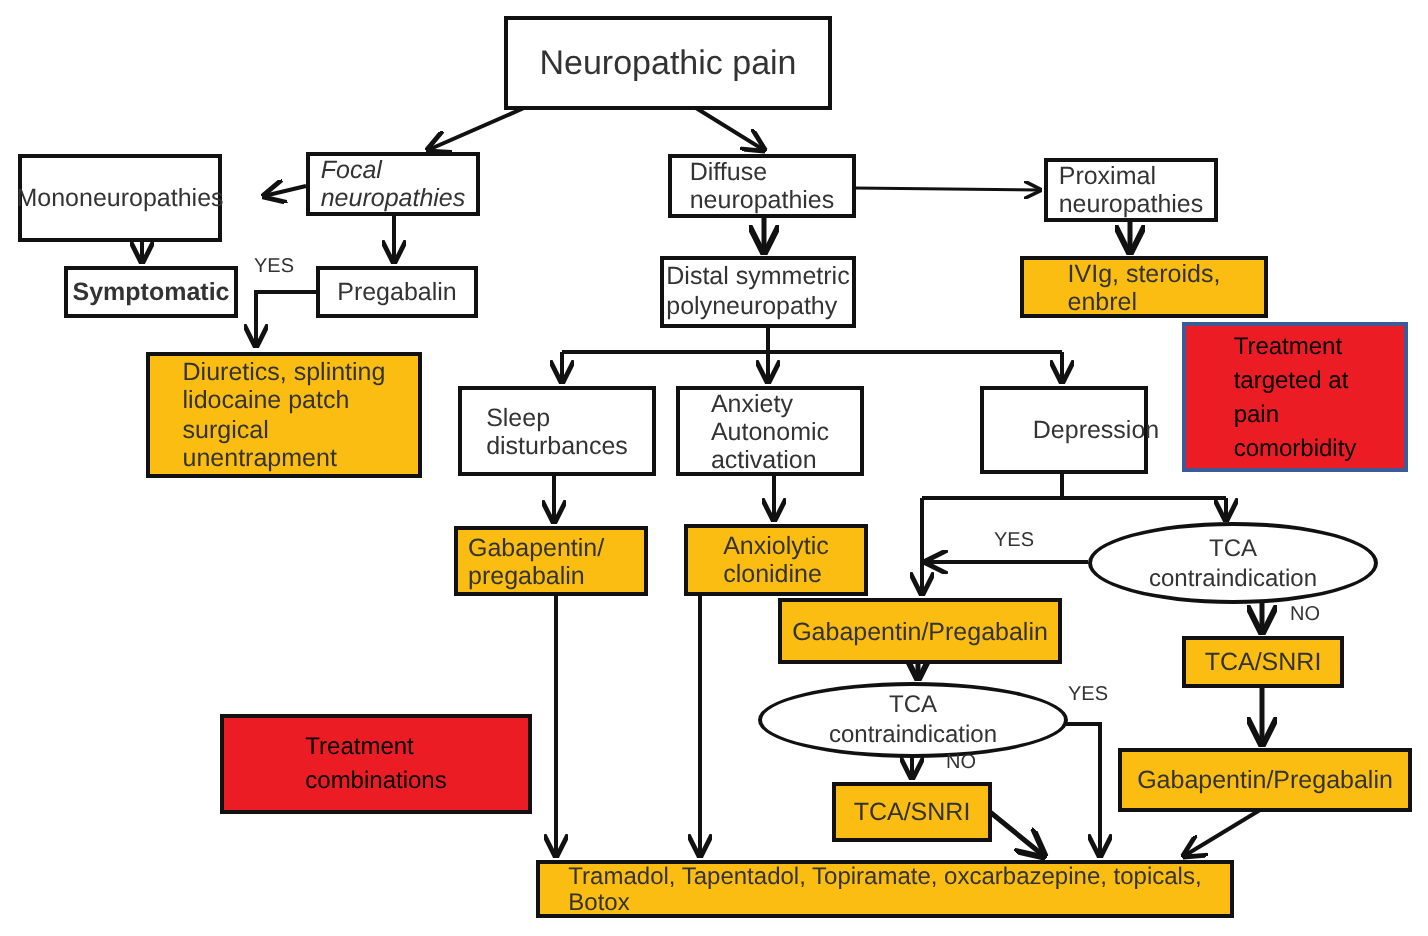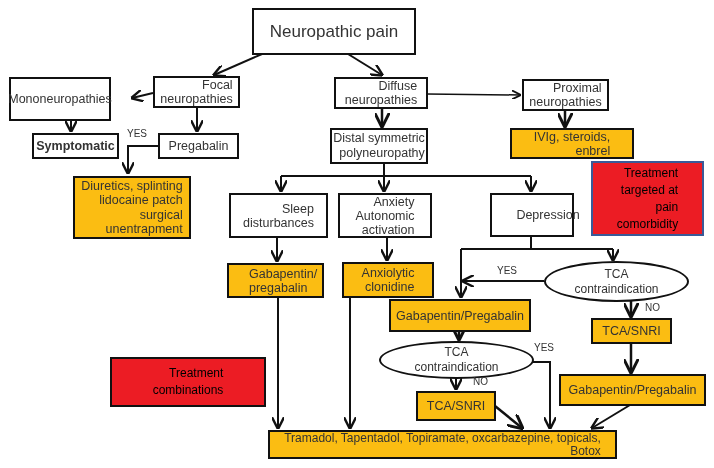--- a/index.html
+++ b/index.html
@@ -1,20 +1,20 @@
 <!DOCTYPE html>
 <html><head>
   <meta charset="utf-8">
   <style>
     html, body { margin: 0; padding: 0; background: #ffffff; }
     body { width: 714px; height: 468px; position: relative; overflow: hidden;
            font-family: "Liberation Sans", sans-serif; color: #2a2a2a; }
     .box { position: absolute; box-sizing: border-box; border: 2.5px solid #111;
            background: #fff; display: flex; align-items: center; justify-content: center;
-           text-align: right; font-size: 12.5px; line-height: 14px; color: #333; }
+           text-align: left; font-size: 12.5px; line-height: 14px; color: #333; }
     .box span { white-space: pre-line; }
     .orange { background: #fbbd12; }
     .red { background: #ec1c24; color: #000000; border-width: 2px; font-size: 12px; line-height: 17px; }
     .red.blue-border { border-color: #3a5a98; }
     .label { position: absolute; font-size: 10px; color: #333; }
     .ellipse { position: absolute; box-sizing: border-box; border: 2.5px solid #111;
                border-radius: 50%; background: #fff; display: flex; align-items: center;
                justify-content: center; text-align: center; font-size: 12px; line-height: 15px; color:#333; }
     .ellipse span { white-space: pre-line; }
     svg.arrows { position: absolute; left: 0; top: 0; }
@@ -82,40 +82,40 @@
     <line x1="278" y1="297" x2="278" y2="428" marker-end="url(#ah)"></line>
 
     <line x1="350" y1="297" x2="350" y2="428" marker-end="url(#ah)"></line>
   </g>
 </svg>
 
 <div class="box" style="left:252px;top:8px;width:164px;height:47px;font-size:17px;line-height:20px;">
   <span>Neuropathic pain</span>
 </div>
 
-<div class="box" style="left:153px;top:76px;width:87px;height:32px;">
+<div class="box" style="left:153px;top:76px;width:87px;height:32px;font-style:italic;">
   <span>Focal
 neuropathies</span>
 </div>
 
 <div class="box" style="left:9px;top:77px;width:102px;height:44px;">
   <span>Mononeuropathies</span>
 </div>
 
 <div class="box" style="left:32px;top:133px;width:87px;height:26px;font-weight:bold;">
   <span>Symptomatic</span>
 </div>
 
 <div class="box" style="left:158px;top:133px;width:81px;height:26px;">
   <span>Pregabalin</span>
 </div>
 
 <div class="label" style="left:127px;top:128px;">YES</div>
 
-<div class="box orange" style="left:73px;top:176px;width:118px;height:63px;line-height:14.5px;">
+<div class="box orange" style="left:73px;top:176px;width:138px;height:63px;line-height:14.5px;">
   <span>Diuretics, splinting
 lidocaine patch
 surgical
 unentrapment</span>
 </div>
 
 <div class="box" style="left:334px;top:77px;width:94px;height:32px;">
   <span>Diffuse
 neuropathies</span>
 </div>
@@ -150,21 +150,21 @@
 <div class="box" style="left:338px;top:193px;width:94px;height:45px;">
   <span>Anxiety
 Autonomic
 activation</span>
 </div>
 
 <div class="box" style="left:490px;top:193px;width:84px;height:44px;padding-left:32px;">
   <span>Depression</span>
 </div>
 
-<div class="box orange" style="left:227px;top:263px;width:97px;height:35px;justify-content:flex-start;text-align:left;padding-left:20px;">
+<div class="box orange" style="left:227px;top:263px;width:97px;height:35px;justify-content:flex-start;text-align:left;padding-left:5px;">
   <span>Gabapentin/
 pregabalin</span>
 </div>
 
 <div class="box orange" style="left:342px;top:262px;width:92px;height:36px;">
   <span>Anxiolytic
 clonidine</span>
 </div>
 
 <div class="ellipse" style="left:544px;top:261px;width:145px;height:41px;">

